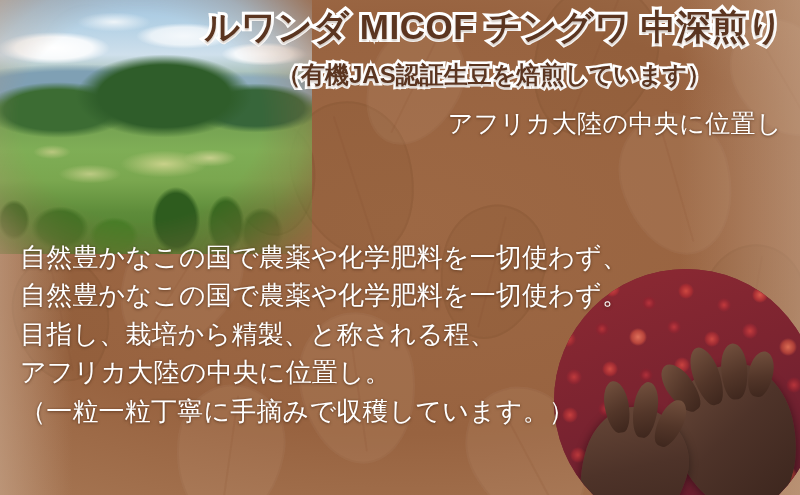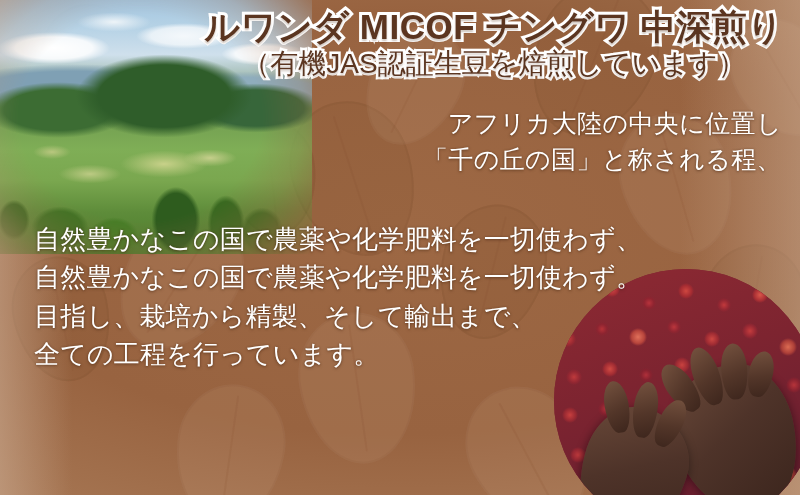--- a/index.html
+++ b/index.html
@@ -201,23 +201,23 @@
     color: #5b3520;
     line-height: 1.18;
     -webkit-text-stroke: 6px #ffffff;
     paint-order: stroke fill;
     text-shadow:
       0 0 1px #ffffff,
       0 2px 2px rgba(90,55,30,.30);
     white-space: nowrap;
   }
   .title-sub {
-    margin-top: 0;
-    font-size: 28px;
-    font-weight: 400;
+    margin-top: 14px;
+    font-size: 24px;
+    font-weight: 700;
     color: #5b3520;
     line-height: 1.2;
     -webkit-text-stroke: 5px #ffffff;
     paint-order: stroke fill;
     text-shadow: 0 0 1px #ffffff, 0 2px 2px rgba(90,55,30,.28);
     white-space: nowrap;
   }
 
   
   .intro-block {
@@ -235,24 +235,23 @@
     line-height: 1.42;
     letter-spacing: .4px;
     text-shadow: 0 1px 3px rgba(70,38,18,.55), 0 0 2px rgba(70,38,18,.35);
     white-space: nowrap;
   }
 
   
   .body-block {
     position: absolute;
     left: 20px;
-    top: 220px;
+    top: 238px;
     width: 760px;
     z-index: 5;
-    margin-left: 14px;
   }
   .body-line {
     font-size: 26px;
     color: #ffffff;
     line-height: 1.48;
     letter-spacing: .2px;
     text-shadow: 0 1px 3px rgba(70,38,18,.55), 0 0 2px rgba(70,38,18,.35);
     white-space: nowrap;
   }
 </style>
@@ -303,23 +302,23 @@
     </div>
   </div>
 
   <div class="title-block">
     <div class="title-main">ルワンダ MICOF チングワ 中深煎り</div>
     <div class="title-sub">（有機JAS認証生豆を焙煎しています）</div>
   </div>
 
   <div class="intro-block">
     <div class="intro-line">アフリカ大陸の中央に位置し</div>
-    <div class="intro-line">「千の丘の国」と称される程、</div>
   </div>
 
   <div class="body-block">
     <div class="body-line">自然豊かなこの国で農薬や化学肥料を一切使わず、</div>
     <div class="body-line">自然豊かなこの国で農薬や化学肥料を一切使わず。</div>
-    <div class="body-line">目指し、栽培から精製、そして輸出まで、</div>
-    <div class="body-line">全ての工程を行っています。</div>
+    <div class="body-line">目指し、栽培から精製、と称される程、</div>
+    <div class="body-line">アフリカ大陸の中央に位置し。</div>
+    <div class="body-line">（一粒一粒丁寧に手摘みで収穫しています。）</div>
   </div>
 
 </div>
 
 </body></html>

